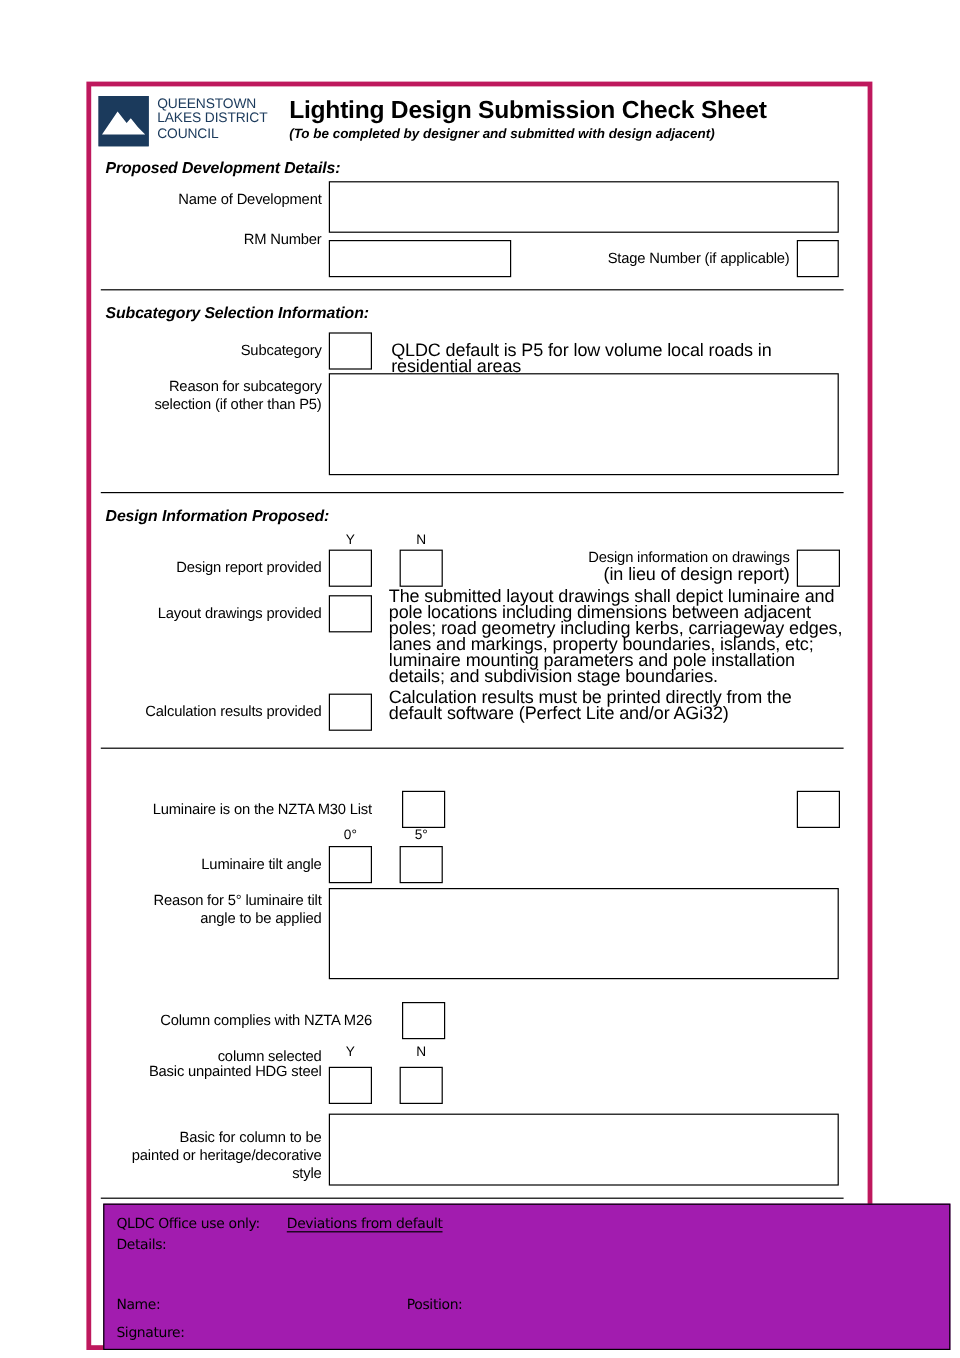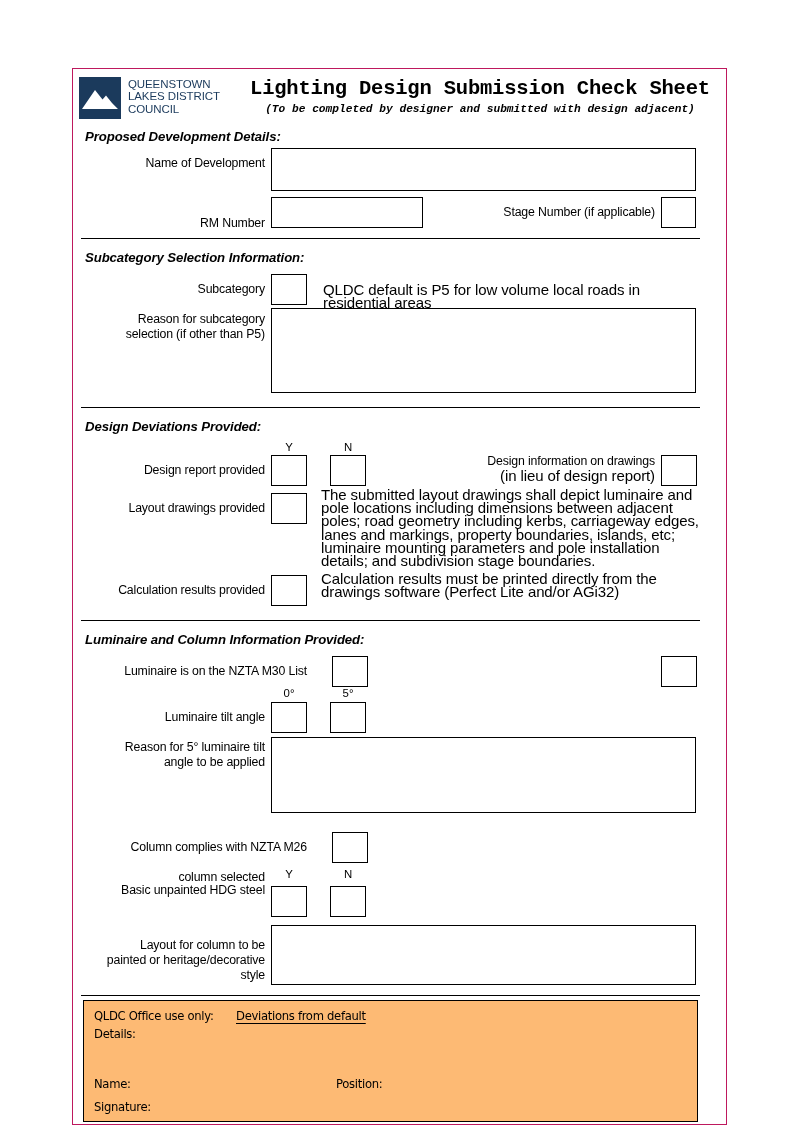--- a/index.html
+++ b/index.html
@@ -16,21 +16,21 @@
     overflow: hidden;
   }
 
   
   .page {
     position: absolute;
     left: 72px;
     top: 68px;
     width: 655px;
     height: 1057px;
-    border: 1px solid #be185d;
+    border: 4px solid #be185d;
     box-sizing: border-box;
     background: #fff;
   }
   .page-inner {
     position: relative;
     width: 100%;
     height: 100%;
   }
 
   
@@ -64,22 +64,21 @@
     color: #1b3a5c;
     letter-spacing: -0.1px;
     font-weight: 400;
     padding-top: 1px;
   }
   .title-block {
     position: absolute;
     left: 165px;
     top: 8px;
     right: 4px;
-    text-align: center;
-    font-family: Liberation Mono, monospace;
+    text-align: left;
   }
   .doc-title {
     font-size: 20.5px;
     font-weight: bold;
     letter-spacing: -0.2px;
     line-height: 24px;
     white-space: nowrap;
   }
   .doc-subtitle {
     font-size: 11.2px;
@@ -141,24 +140,24 @@
     position: absolute;
     font-size: 11.4px;
     text-align: center;
     width: 36px;
   }
 
   
   .office-box {
     position: absolute;
     left: 10px;
-    width: 615px;
+    width: 706px;
     border: 1.6px solid #000;
     box-sizing: border-box;
-    background: #fdba74;
+    background: #a21caf;
   }
   .office-txt {
     position: absolute;
     font-family: "DejaVu Sans", sans-serif;
     font-size: 11.6px;
     line-height: 14px;
     letter-spacing: -0.3px;
     white-space: nowrap;
   }
   .office-txt.ul {
@@ -191,64 +190,63 @@
       <div class="doc-title">Lighting Design Submission Check Sheet</div>
       <div class="doc-subtitle">(To be completed by designer and submitted with design adjacent)</div>
     </div>
   </div>
 
   <div class="sec-head" style="top:60px;">Proposed Development Details:</div>
 
   <div class="lbl r" style="left:20px; top:87px; width:172px;">Name of Development</div>
   <div class="box" style="left:198px; top:79px; width:425px; height:43px;"></div>
 
-  <div class="lbl r" style="left:20px; top:147px; width:172px;">RM Number</div>
+  <div class="lbl r" style="left:20px; top:120px; width:172px;">RM Number</div>
   <div class="box" style="left:198px; top:128px; width:152px; height:31px;"></div>
 
   <div class="lbl r" style="left:360px; top:136px; width:222px;">Stage Number (if applicable)</div>
   <div class="box" style="left:588px; top:128px; width:35px; height:31px;"></div>
 
   <div class="rule" style="top:169px;"></div>
 
   <div class="sec-head" style="top:181px;">Subcategory Selection Information:</div>
 
   <div class="lbl r" style="left:20px; top:213px; width:172px;">Subcategory</div>
   <div class="cb" style="left:198px; top:205px;"></div>
   <div class="note" style="left:250px; top:214px; width:375px;">QLDC default is P5 for low volume local roads in residential areas</div>
 
   <div class="lbl r" style="left:20px; top:243px; width:172px;">Reason for subcategory</div>
   <div class="lbl r" style="left:20px; top:258px; width:172px;">selection (if other than P5)</div>
   <div class="box" style="left:198px; top:239px; width:425px; height:85px;"></div>
 
   <div class="rule" style="top:338px;"></div>
 
-  <div class="sec-head" style="top:350px;">Design Deviations Provided:</div>
+  <div class="sec-head" style="top:350px;">Design Information Proposed:</div>
 
   <div class="yn" style="left:198px; top:372px;">Y</div>
   <div class="yn" style="left:257px; top:372px;">N</div>
 
   <div class="lbl r" style="left:12px; top:394px; width:180px;">Design report provided</div>
   <div class="cb" style="left:198px; top:386px;"></div>
   <div class="cb" style="left:257px; top:386px;"></div>
 
   <div class="lbl r" style="left:330px; top:385px; width:252px;">Design information on drawings</div>
   <div class="note r" style="left:330px; top:400px; width:252px;">(in lieu of design report)</div>
   <div class="cb" style="left:588px; top:386px;"></div>
 
   <div class="lbl r" style="left:12px; top:432px; width:180px;">Layout drawings provided</div>
   <div class="cb" style="left:198px; top:424px;"></div>
   <div class="note" style="left:248px; top:419px; width:380px;">The submitted layout drawings shall depict luminaire and pole locations including dimensions between adjacent poles; road geometry including kerbs, carriageway edges, lanes and markings, property boundaries, islands, etc; luminaire mounting parameters and pole installation details; and subdivision stage boundaries.</div>
 
   <div class="lbl r" style="left:12px; top:514px; width:180px;">Calculation results provided</div>
   <div class="cb" style="left:198px; top:506px;"></div>
-  <div class="note" style="left:248px; top:503px; width:380px;">Calculation results must be printed directly from the drawings software (Perfect Lite and/or AGi32)</div>
+  <div class="note" style="left:248px; top:503px; width:380px;">Calculation results must be printed directly from the default software (Perfect Lite and/or AGi32)</div>
 
   <div class="rule" style="top:551px;"></div>
 
-  <div class="sec-head" style="top:563px;">Luminaire and Column Information Provided:</div>
 
   <div class="lbl r" style="left:12px; top:595px; width:222px;">Luminaire is on the NZTA M30 List</div>
   <div class="cb" style="left:259px; top:587px;"></div>
 
   <div class="cb" style="left:588px; top:587px;"></div>
 
   <div class="yn" style="left:198px; top:618px;">0°</div>
   <div class="yn" style="left:257px; top:618px;">5°</div>
 
   <div class="lbl r" style="left:12px; top:641px; width:180px;">Luminaire tilt angle</div>
@@ -263,21 +261,21 @@
   <div class="cb" style="left:259px; top:763px;"></div>
 
   <div class="yn" style="left:198px; top:799px;">Y</div>
   <div class="yn" style="left:257px; top:799px;">N</div>
 
   <div class="lbl r" style="left:12px; top:814px; width:180px;">Basic unpainted HDG steel</div>
   <div class="lbl r" style="left:12px; top:801px; width:180px;">column selected</div>
   <div class="cb" style="left:198px; top:817px;"></div>
   <div class="cb" style="left:257px; top:817px;"></div>
 
-  <div class="lbl r" style="left:2px; top:869px; width:190px;">Layout for column to be</div>
+  <div class="lbl r" style="left:2px; top:869px; width:190px;">Basic for column to be</div>
   <div class="lbl r" style="left:2px; top:884px; width:190px;">painted or heritage/decorative</div>
   <div class="lbl r" style="left:2px; top:899px; width:190px;">style</div>
   <div class="box" style="left:198px; top:856px; width:425px; height:60px;"></div>
 
   <div class="rule" style="top:926px;"></div>
 
   <div class="office-box" style="top:931px; height:122px;">
     <div class="office-txt" style="left:10px; top:8px;">QLDC Office use only:</div>
     <div class="office-txt ul" style="left:152px; top:8px;">Deviations from default</div>
     <div class="office-txt" style="left:10px; top:26px;">Details:</div>

